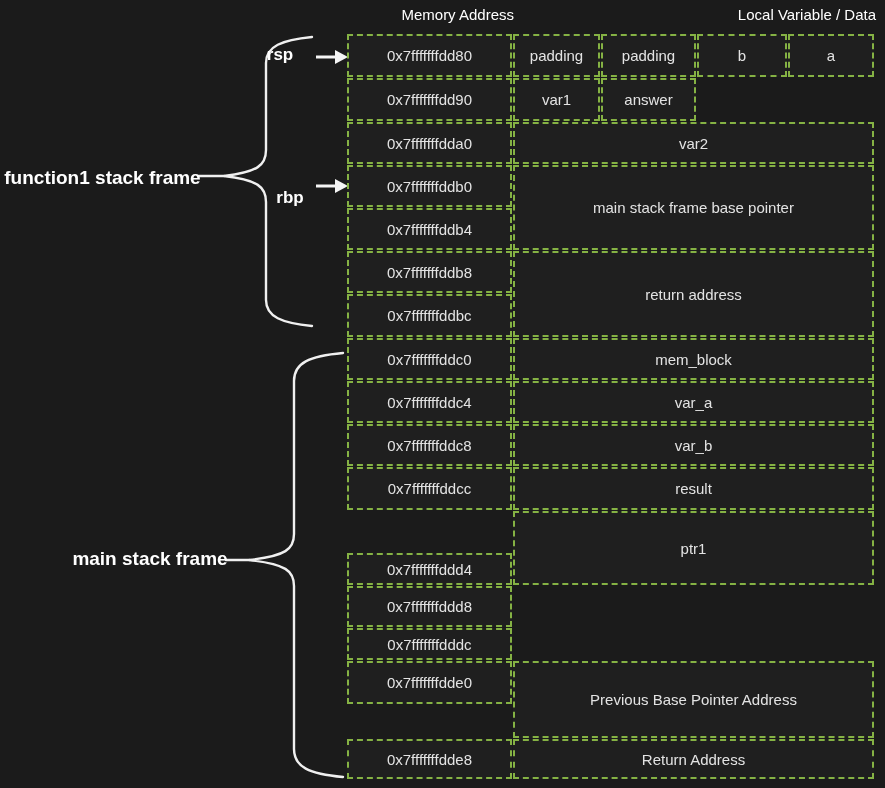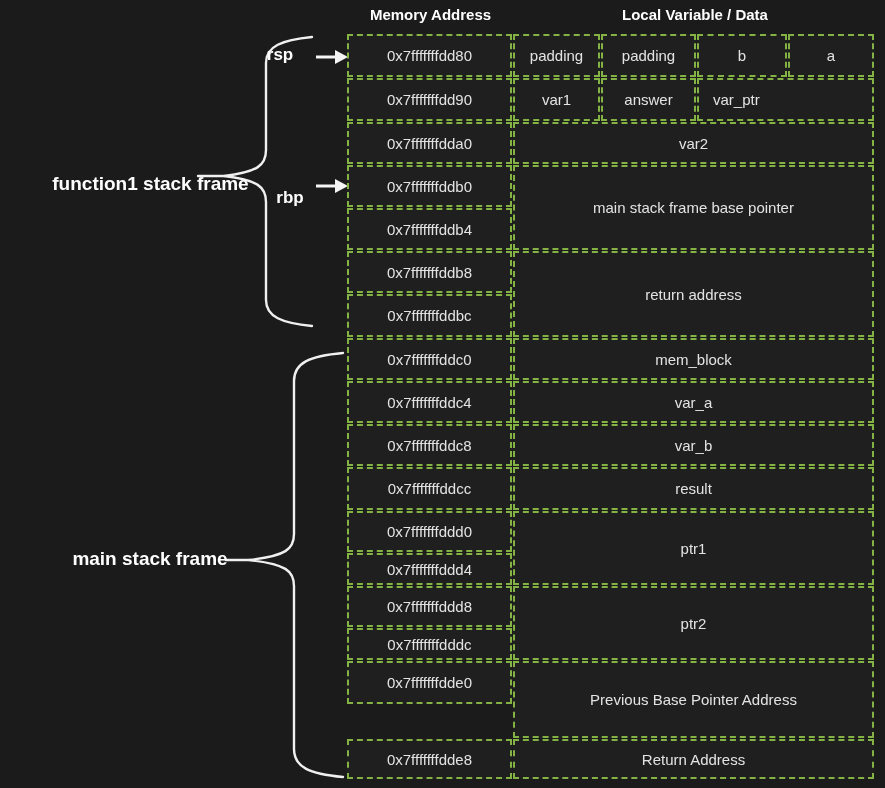--- a/index.html
+++ b/index.html
@@ -7,26 +7,26 @@
     --cell-bg:#1f1f1f;
     --border-green:#85b244;
     --cell-text:#e3e3e3;
     --bright-text:#ffffff;
   }
   html,body{margin:0;padding:0;background:var(--page-bg);}
   body{font-family:"Liberation Sans","DejaVu Sans",sans-serif;}
   .stage{position:relative;width:885px;height:788px;background:var(--page-bg);overflow:hidden;}
   svg.overlay{position:absolute;left:0;top:0;pointer-events:none;}
 
-  .hdr{position:absolute;top:6px;color:var(--bright-text);font-weight:bold;font-size:15px;text-align:center;}
+  .hdr{position:absolute;top:6px;color:var(--bright-text);font-weight:normal;font-size:15px;text-align:right;}
   .addr-hdr{left:347px;width:167px;}
   .data-hdr{left:514px;width:362px;}
 
   .frame-label{position:absolute;color:var(--bright-text);font-weight:600;font-size:19px;text-align:center;white-space:nowrap;}
-  .fn1-label{left:0px;top:173px;width:205px;padding-left:48px;}
+  .fn1-label{left:0px;top:167px;width:205px;}
   .main-label{left:70px;top:548px;width:160px;}
   .reg-label{position:absolute;color:var(--bright-text);font-weight:600;font-size:17px;width:40px;text-align:center;}
   .rsp-label{left:260px;top:45px;}
   .rbp-label{left:270px;top:188px;}
 
   .memtable{
     position:absolute;left:347px;top:34px;
     display:grid;
     grid-template-columns:165px 87px 95px 90px 86px;
     grid-template-rows:43px 43px 42px 42px 42px 42px 43px 42px 42px 42px 43px 41px 32px 41px 32px 43px 33px 40px;
@@ -85,42 +85,39 @@
     <div class="cell addr" style="grid-row:2">0x7fffffffdd90</div>
     <div class="cell addr" style="grid-row:3">0x7fffffffdda0</div>
     <div class="cell addr" style="grid-row:4">0x7fffffffddb0</div>
     <div class="cell addr" style="grid-row:5">0x7fffffffddb4</div>
     <div class="cell addr" style="grid-row:6">0x7fffffffddb8</div>
     <div class="cell addr" style="grid-row:7">0x7fffffffddbc</div>
     <div class="cell addr" style="grid-row:8">0x7fffffffddc0</div>
     <div class="cell addr" style="grid-row:9">0x7fffffffddc4</div>
     <div class="cell addr" style="grid-row:10">0x7fffffffddc8</div>
     <div class="cell addr" style="grid-row:11">0x7fffffffddcc</div>
-    <div class="cell addr" style="grid-row:12">0x7fffffffddd0</div>
     <div class="cell addr" style="grid-row:13">0x7fffffffddd4</div>
     <div class="cell addr" style="grid-row:14">0x7fffffffddd8</div>
     <div class="cell addr" style="grid-row:15">0x7fffffffdddc</div>
     <div class="cell addr" style="grid-row:16">0x7fffffffdde0</div>
     <div class="cell addr" style="grid-row:18">0x7fffffffdde8</div>
 
     <div class="cell" style="grid-area:1/2">padding</div>
     <div class="cell" style="grid-area:1/3">padding</div>
     <div class="cell" style="grid-area:1/4">b</div>
     <div class="cell" style="grid-area:1/5">a</div>
 
     <div class="cell" style="grid-area:2/2">var1</div>
     <div class="cell" style="grid-area:2/3">answer</div>
-    <div class="cell left" style="grid-row:2;grid-column:4 / span 2">var_ptr</div>
 
     <div class="cell" style="grid-row:3;grid-column:2 / span 4">var2</div>
     <div class="cell" style="grid-row:4 / span 2;grid-column:2 / span 4">main stack frame base pointer</div>
     <div class="cell" style="grid-row:6 / span 2;grid-column:2 / span 4">return address</div>
     <div class="cell" style="grid-row:8;grid-column:2 / span 4">mem_block</div>
     <div class="cell" style="grid-row:9;grid-column:2 / span 4">var_a</div>
     <div class="cell" style="grid-row:10;grid-column:2 / span 4">var_b</div>
     <div class="cell" style="grid-row:11;grid-column:2 / span 4">result</div>
     <div class="cell" style="grid-row:12 / span 2;grid-column:2 / span 4">ptr1</div>
-    <div class="cell" style="grid-row:14 / span 2;grid-column:2 / span 4">ptr2</div>
     <div class="cell" style="grid-row:16 / span 2;grid-column:2 / span 4">Previous Base Pointer Address</div>
     <div class="cell" style="grid-row:18;grid-column:2 / span 4">Return Address</div>
   </div>
 
 </div>
 
 </body></html>

